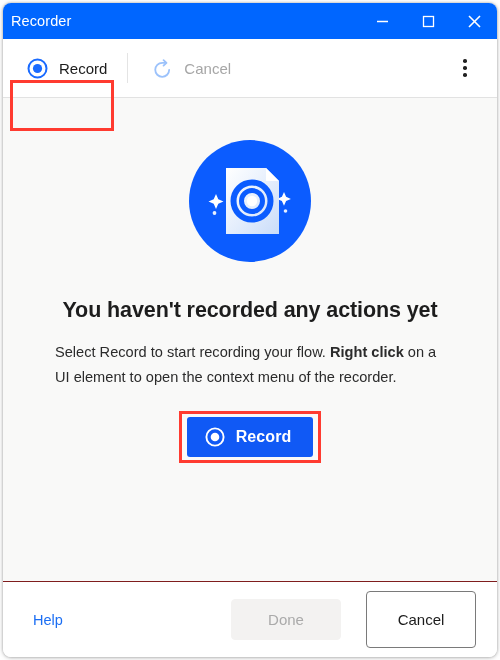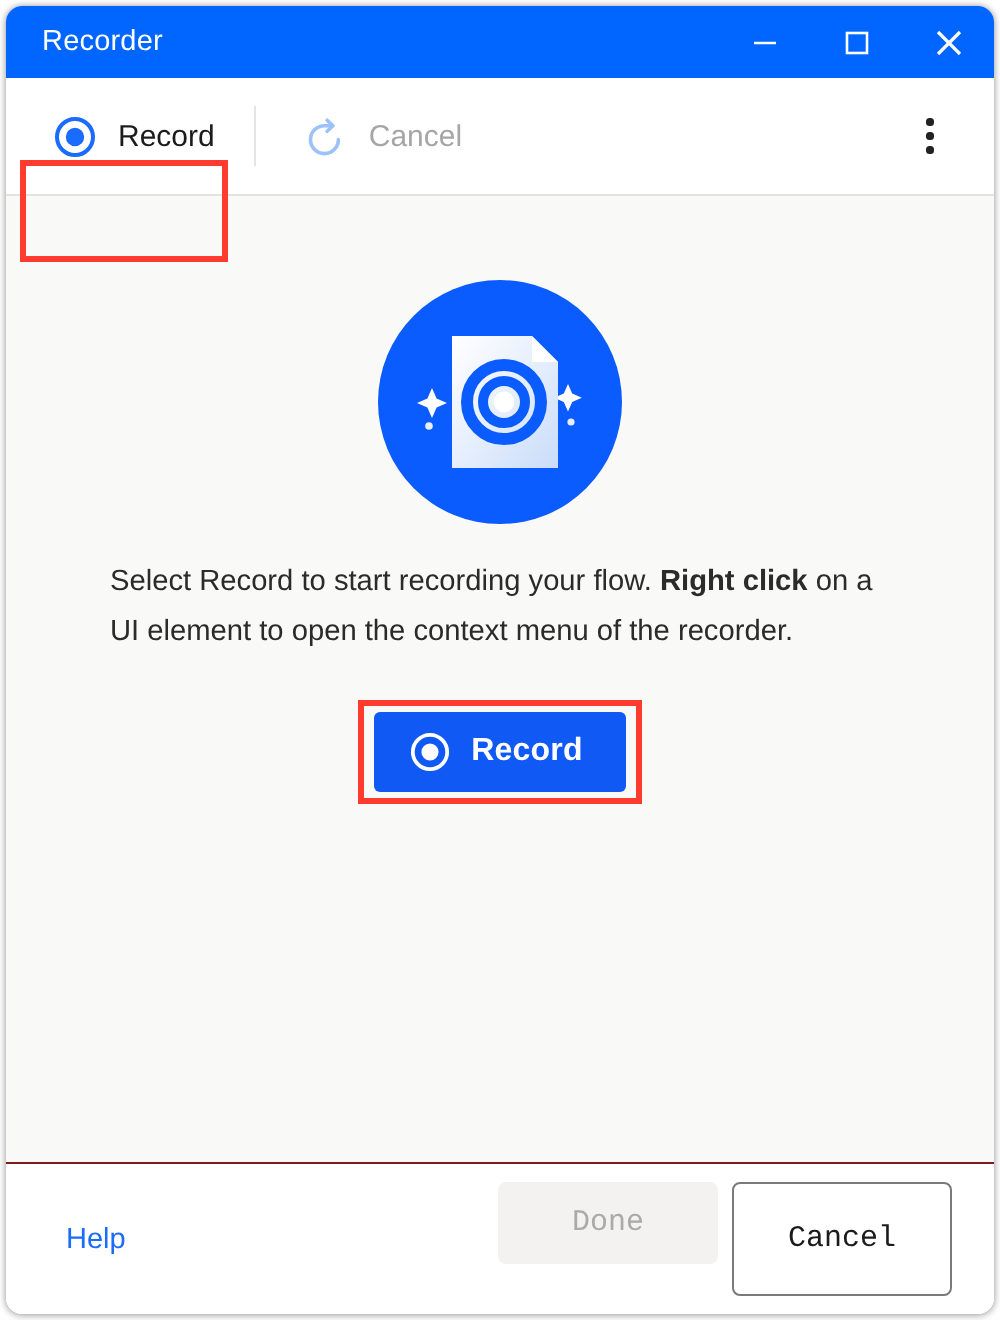--- a/index.html
+++ b/index.html
@@ -31,21 +31,21 @@
     height: 36px;
     background: #0066FF;
     flex: 0 0 36px;
     display: flex;
     align-items: center;
     position: relative;
   }
   .titlebar-title {
     color: #ffffff;
     font-size: 14.5px;
-    padding-left: 18px;
+    padding-left: 8px;
     letter-spacing: 0.1px;
     white-space: nowrap;
   }
   .caption-buttons {
     margin-left: auto;
     display: flex;
     height: 36px;
   }
   .caption-btn {
     width: 46px;
@@ -209,22 +209,22 @@
   .help-link {
     color: #1b6ef3;
     font-size: 14.5px;
     text-decoration: none;
     cursor: pointer;
     margin-left: 9px;
   }
   .footer-right {
     margin-left: auto;
     display: flex;
-    gap: 7px;
-    font-family: Liberation Mono, monospace;
+    align-items: center;
+    gap: 25px;
   }
   .btn-done {
     width: 110px;
     height: 41px;
     background: #F3F2F1;
     border: 1px solid #F3F2F1;
     border-radius: 4px;
     color: #aaaaaa;
     font-size: 15px;
     font-family: inherit;
@@ -351,20 +351,21 @@
           <path d="M37 28 L77 28 L90 41 L90 94 L37 94 Z" fill="url(#docgrad)"></path>
           <path d="M77 28 L90 41 L77 41 Z" fill="#FFFFFF"></path>
 
           <circle cx="63" cy="61" r="18.5" fill="none" stroke="#0B5CFF" stroke-width="6"></circle>
           <circle cx="63" cy="61" r="10.5" fill="none" stroke="#0B5CFF" stroke-width="5"></circle>
           <circle cx="63" cy="61" r="5.2" fill="#FFFFFF"></circle>
         </svg>
       </span>
     </div>
 
+    <div class="headline">You haven't recorded any actions yet</div>
 
     <div class="subtext">
       <span>Select Record to start recording your flow.</span>
       <b>Right click</b><span> on a UI element to open the context</span>
       <span>menu of the recorder.</span>
     </div>
 
     <div class="record-primary-wrap">
       <button class="btn-record-primary">
         <span class="pr-icon">

